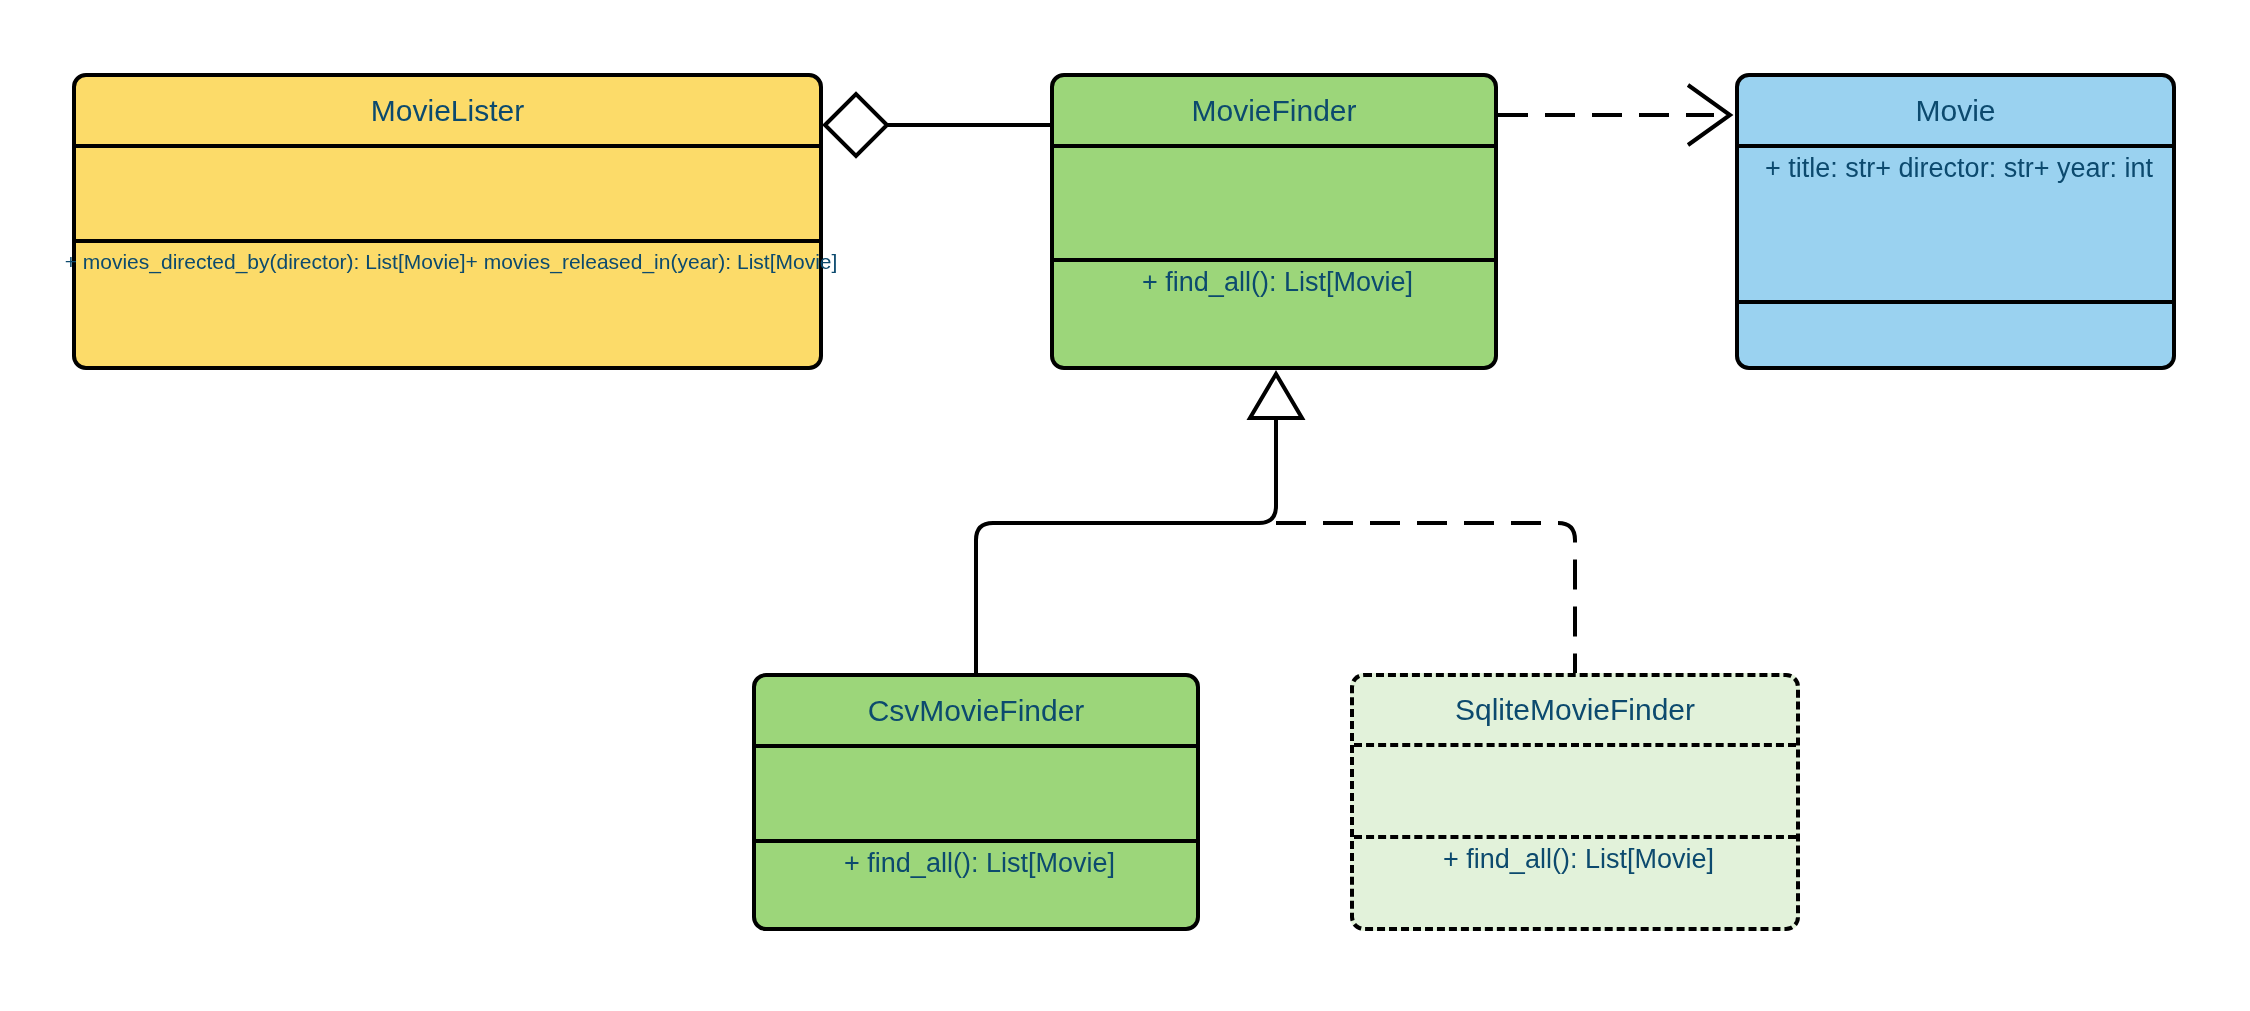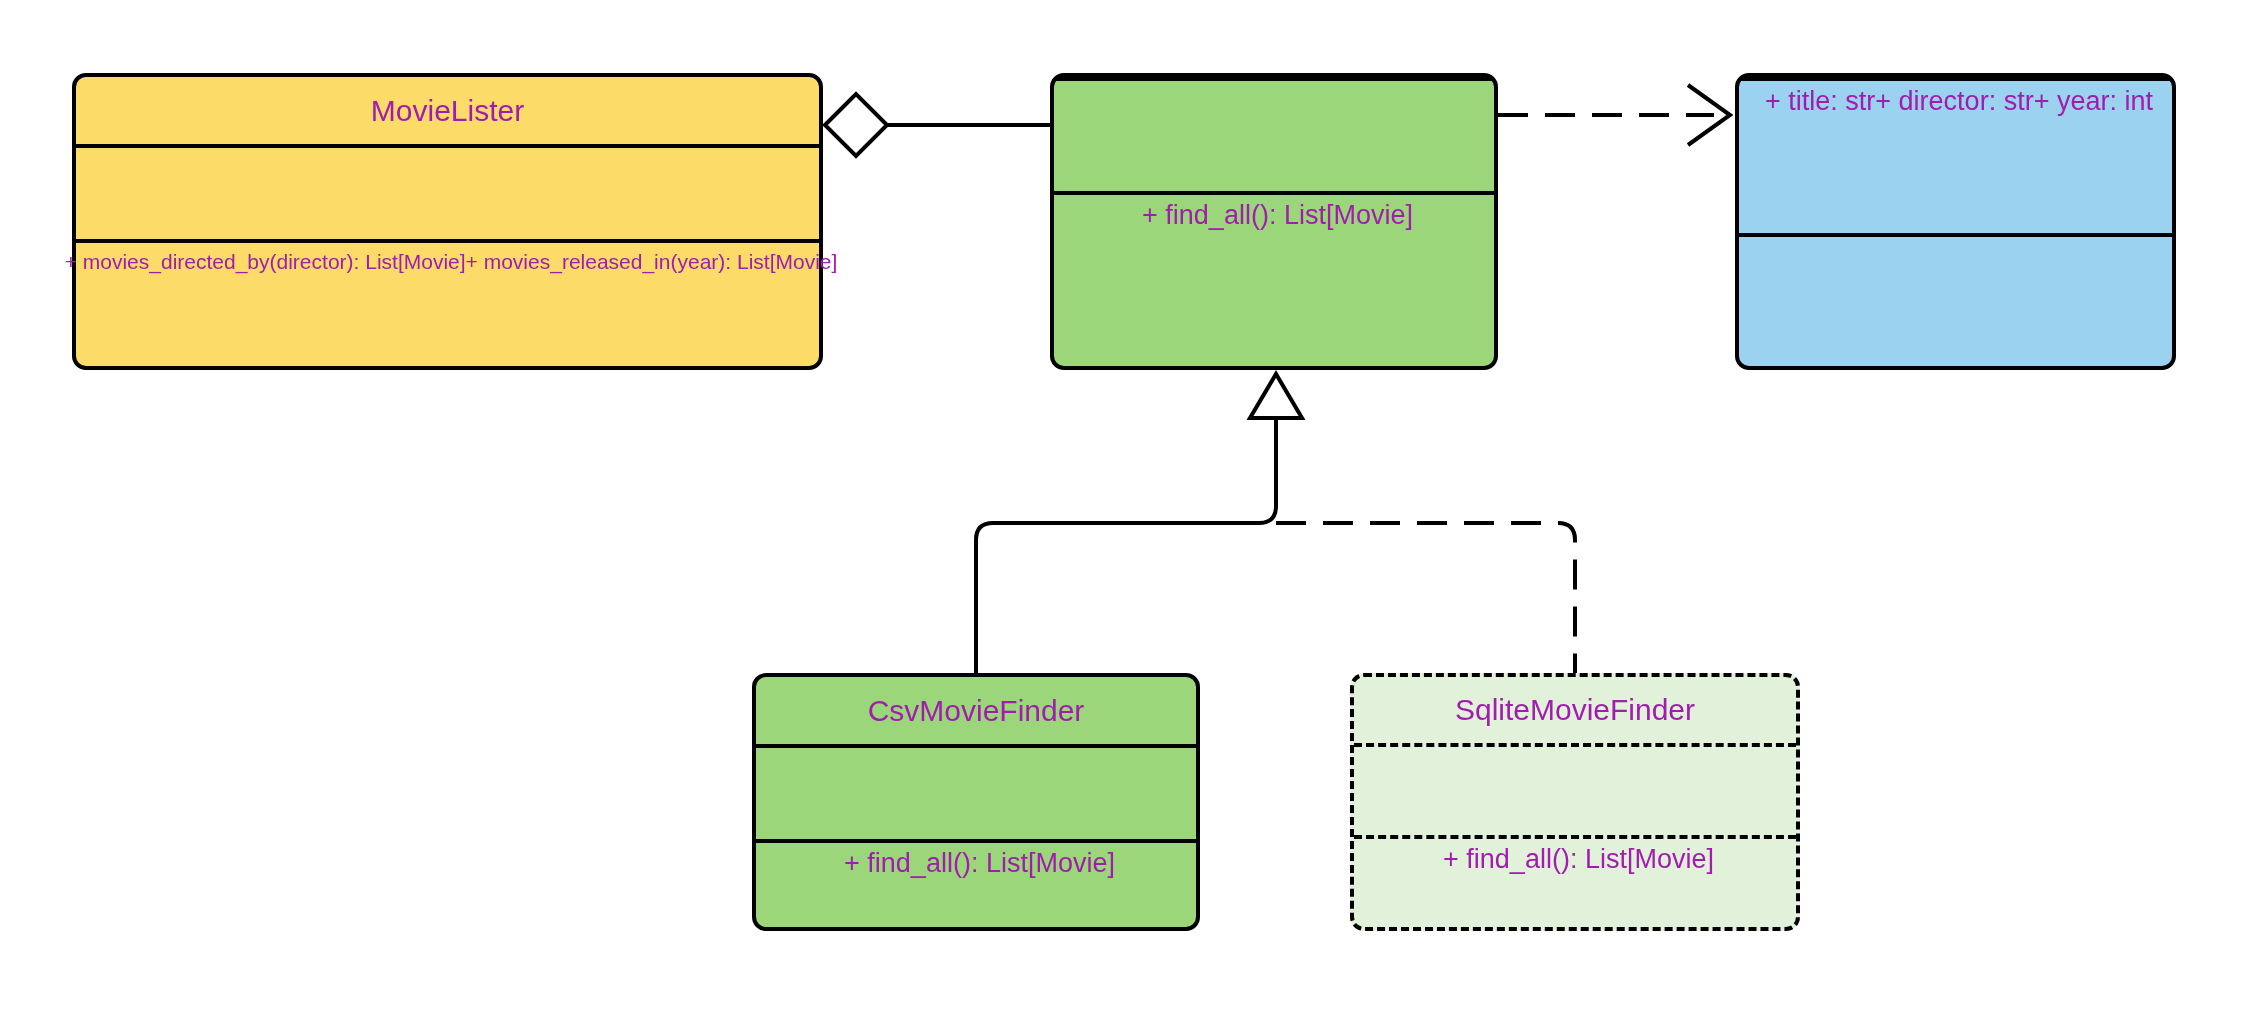--- a/index.html
+++ b/index.html
@@ -2,21 +2,21 @@
 <html><head>
 <meta charset="utf-8">
 <style>
   html, body { margin: 0; padding: 0; background: #ffffff; }
   .canvas {
     position: relative;
     width: 2250px;
     height: 1011px;
     background: #ffffff;
     font-family: "Liberation Sans", "DejaVu Sans", sans-serif;
-    color: #a21caf;
+    color: #0c4a6e;
     overflow: hidden;
   }
   .connectors {
     position: absolute;
     left: 0; top: 0;
     width: 2250px; height: 1011px;
     z-index: 0;
   }
   .uml-box {
     position: absolute;
@@ -89,27 +89,29 @@
   <div class="uml-box" id="box-movielister" style="background-color: rgb(252, 219, 105);">
     <div class="title-sec">MovieLister</div>
     <div class="sec attrs"></div>
     <div class="sec grow methods">
       <div class="txt-sm">+ movies_directed_by(director): List[Movie]</div>
       <div class="txt-sm">+ movies_released_in(year): List[Movie]</div>
     </div>
   </div>
 
   <div class="uml-box" id="box-moviefinder" style="background-color: rgb(156, 214, 122);">
+    <div class="title-sec">MovieFinder</div>
     <div class="sec attrs"></div>
     <div class="sec grow methods">
       <div class="txt-md">+ find_all(): List[Movie]</div>
     </div>
   </div>
 
   <div class="uml-box" id="box-movie" style="background-color: rgb(154, 210, 240);">
+    <div class="title-sec">Movie</div>
     <div class="sec attrs">
       <div class="txt-md">+ title: str</div>
       <div class="txt-md">+ director: str</div>
       <div class="txt-md">+ year: int</div>
     </div>
     <div class="sec grow methods"></div>
   </div>
 
   <div class="uml-box" id="box-csv" style="background-color: rgb(156, 214, 122);">
     <div class="title-sec">CsvMovieFinder</div>

